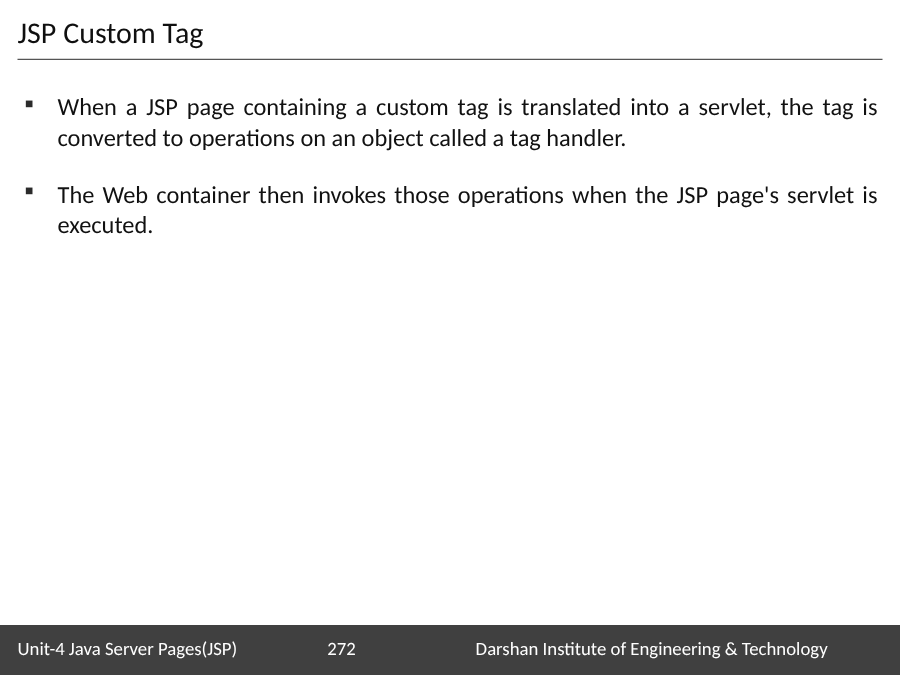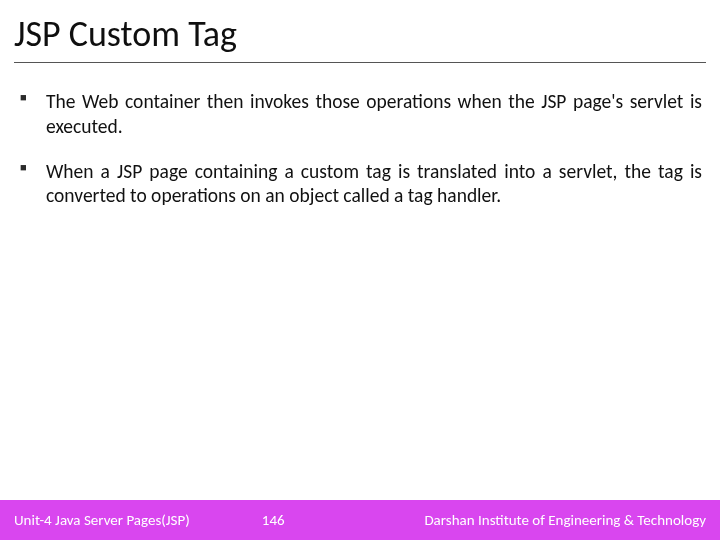--- a/index.html
+++ b/index.html
@@ -1,40 +1,40 @@
 <!DOCTYPE html>
 <html><head>
 <meta charset="utf-8">
 <style>
   * { margin: 0; padding: 0; box-sizing: border-box; }
   html, body { width: 720px; height: 540px; font-family: Calibri, "Segoe UI", Arial, sans-serif; }
   body { display: flex; flex-direction: column; background: #fff; }
   .slide { flex: 1; display: flex; flex-direction: column; }
   .title-block { padding: 12px 14px 8px 14px; }
-  .title { font-size: 36px; font-weight: 400; color: #0f0f0f; border-bottom: 1.5px solid #555; padding-bottom: 6px; }
+  .title { font-size: 24px; font-weight: 400; color: #0f0f0f; border-bottom: 1.5px solid #555; padding-bottom: 6px; }
   .content { flex: 1; padding: 18px 18px 0 18px; }
   ul.bullets { list-style: none; }
   ul.bullets li { position: relative; padding-left: 28px; margin-bottom: 20px; font-size: 19.5px; line-height: 1.27; color: #111; text-align: justify; }
   ul.bullets li::before { content: "■"; position: absolute; left: 2px; top: 2px; font-size: 11px; color: #2b2b2b; }
-  .footer { background: #d946ef; color: #fff; display: flex; align-items: center; height: 40px; padding: 0 14px; font-size: 15px; }
+  .footer { background: #404040; color: #fff; display: flex; align-items: center; height: 40px; padding: 0 14px; font-size: 15px; }
   .footer .left { flex: 0 0 auto; }
   .footer .center { flex: 0 0 auto; text-align: center; margin: 0 42px 0 72px; }
-  .footer .right { flex: 1; text-align: right; padding-left: 10px; }
+  .footer .right { flex: 1; text-align: center; padding-left: 10px; }
 </style>
 </head>
 <body>
 
 <div class="slide">
   <div class="title-block">
     <div class="title">JSP Custom Tag</div>
   </div>
   <div class="content">
     <ul class="bullets">
+      <li>When a JSP page containing a custom tag is translated into a servlet, the tag is converted to operations on an object called a tag handler.</li>
       <li>The Web container then invokes those operations when the JSP page's servlet is executed.</li>
-      <li>When a JSP page containing a custom tag is translated into a servlet, the tag is converted to operations on an object called a tag handler.</li>
     </ul>
   </div>
   <div class="footer">
     <div class="left">Unit-4 Java Server Pages(JSP)</div>
-    <div class="center">146</div>
+    <div class="center">272</div>
     <div class="right">Darshan Institute of Engineering &amp; Technology</div>
   </div>
 </div>
 
 </body></html>

